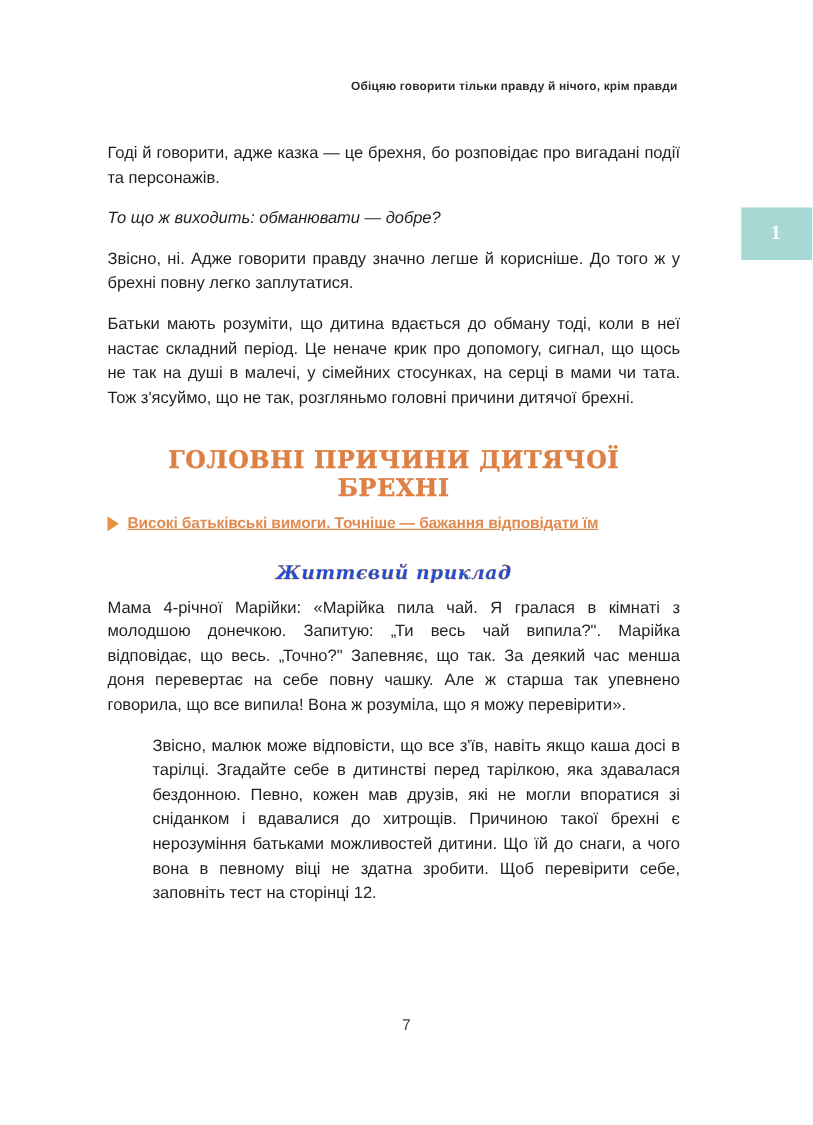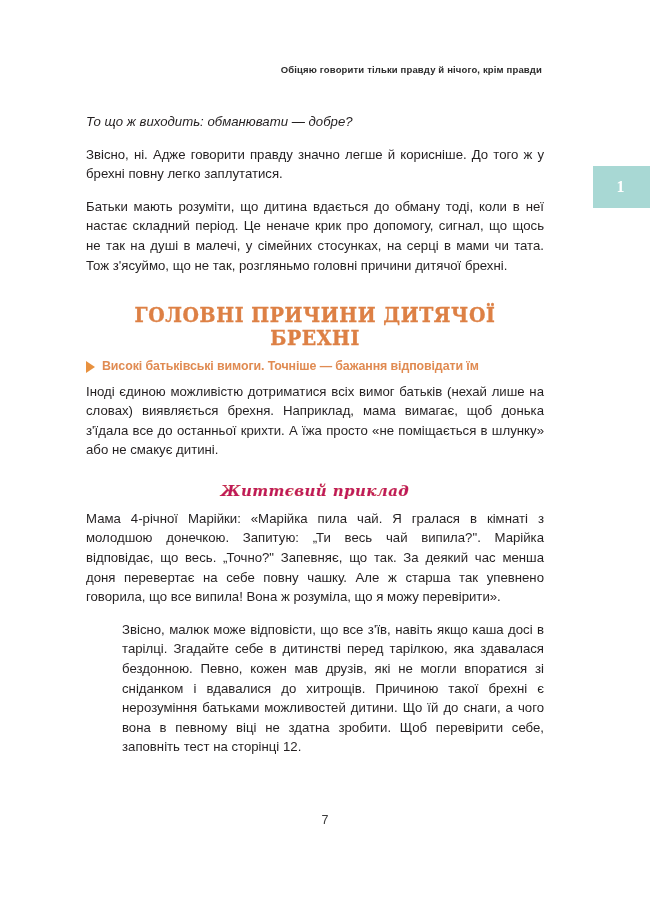--- a/index.html
+++ b/index.html
@@ -108,26 +108,27 @@
     flex: 0 0 auto;
     width: 0;
     height: 0;
     border-left: 9px solid #e8913f;
     border-top: 6px solid transparent;
     border-bottom: 6px solid transparent;
     margin-top: 1px;
   }
   .sub-heading-label {
     flex: 1 1 auto;
+    text-decoration: underline;
   }
 
   .example-title {
     margin: 22px 0 9px 0;
     text-align: center;
-    color: #be185d;
+    color: #1d4ed8;
     font-family: "DejaVu Serif", "Liberation Serif", serif;
     font-weight: bold;
     font-style: italic;
     font-size: 15px;
     letter-spacing: 0.4px;
     -webkit-text-stroke: 0.2px #dd8045;
   }
 
   
   .folio {
@@ -146,35 +147,35 @@
 <div class="page">
 
   <div class="running-head">Обіцяю говорити тільки правду й нічого, крім правди</div>
 
   <div class="side-tab">
     <span class="side-tab-number">1</span>
   </div>
 
   <div class="column">
 
+    <p class="body-text">Годі й говорити, адже казка — це брехня, бо розповідає про вигадані події та персонажів.</p>
 
     <p class="body-text no-justify">То що ж виходить: обманювати — добре?</p>
 
     <p class="body-text">Звісно, ні. Адже говорити правду значно легше й корисніше. До того ж у брехні повну легко заплутатися.</p>
 
     <p class="body-text">Батьки мають розуміти, що дитина вдається до обману тоді, коли в неї настає складний період. Це неначе крик про допомогу, сигнал, що щось не так на душі в малечі, у сімейних стосунках, на серці в мами чи тата. Тож з'ясуймо, що не так, розгляньмо головні причини дитячої брехні.</p>
 
     <h2 class="section-title">ГОЛОВНІ ПРИЧИНИ ДИТЯЧОЇ БРЕХНІ</h2>
 
     <h3 class="sub-heading">
       <span class="bullet-triangle"></span>
       <span class="sub-heading-label">Високі батьківські вимоги. Точніше — бажання відповідати їм</span>
     </h3>
 
-    <p class="body-text">Іноді єдиною можливістю дотриматися всіх вимог батьків (нехай лише на словах) виявляється брехня. Наприклад, мама вимагає, щоб донька з'їдала все до останньої крихти. А їжа просто «не поміщається в шлунку» або не смакує дитині.</p>
 
     <h4 class="example-title">Життєвий приклад</h4>
 
     <p class="body-text">Мама 4-річної Марійки: «Марійка пила чай. Я гралася в кімнаті з молодшою донечкою. Запитую: „Ти весь чай випила?". Марійка відповідає, що весь. „Точно?" Запевняє, що так. За деякий час менша доня перевертає на себе повну чашку. Але ж старша так упевнено говорила, що все випила! Вона ж розуміла, що я можу перевірити».</p>
 
     <p class="body-text gap-before">Звісно, малюк може відповісти, що все з'їв, навіть якщо каша досі в тарілці. Згадайте себе в дитинстві перед тарілкою, яка здавалася бездонною. Певно, кожен мав друзів, які не могли впоратися зі сніданком і вдавалися до хитрощів. Причиною такої брехні є нерозуміння батьками можливостей дитини. Що їй до снаги, а чого вона в певному віці не здатна зробити. Щоб перевірити себе, заповніть тест на сторінці 12.</p>
 
   </div>
 
   <div class="folio">7</div>

